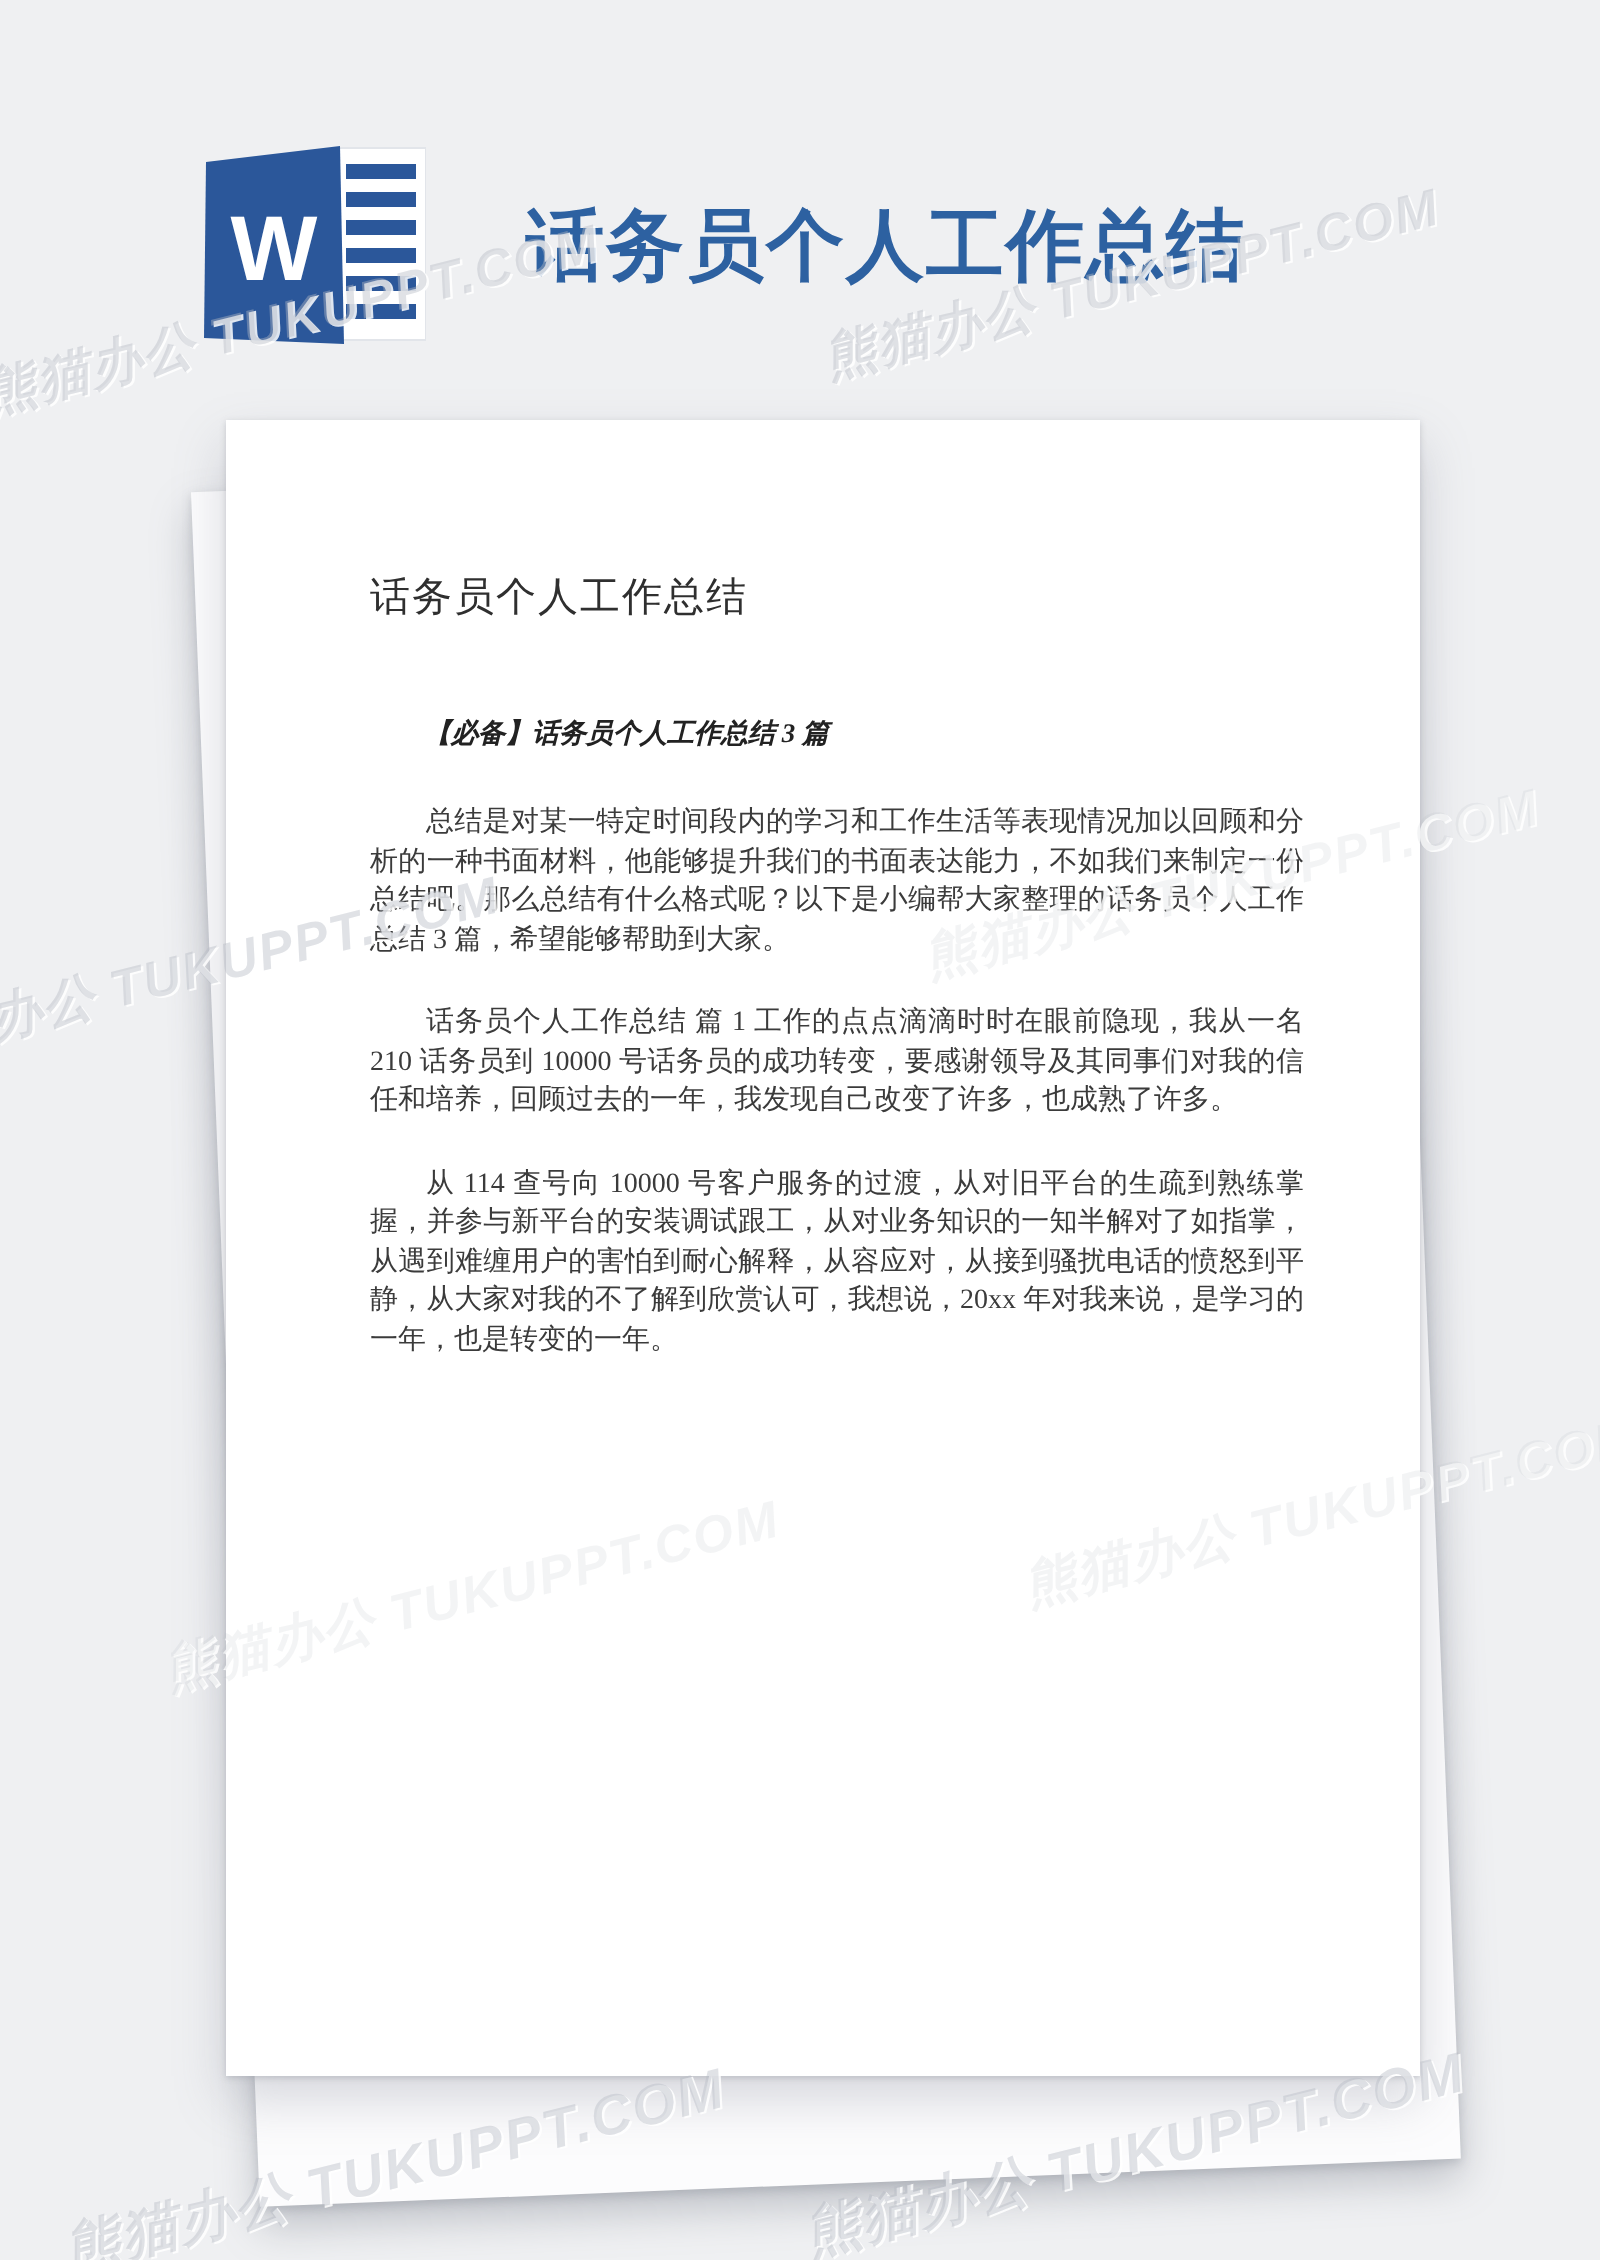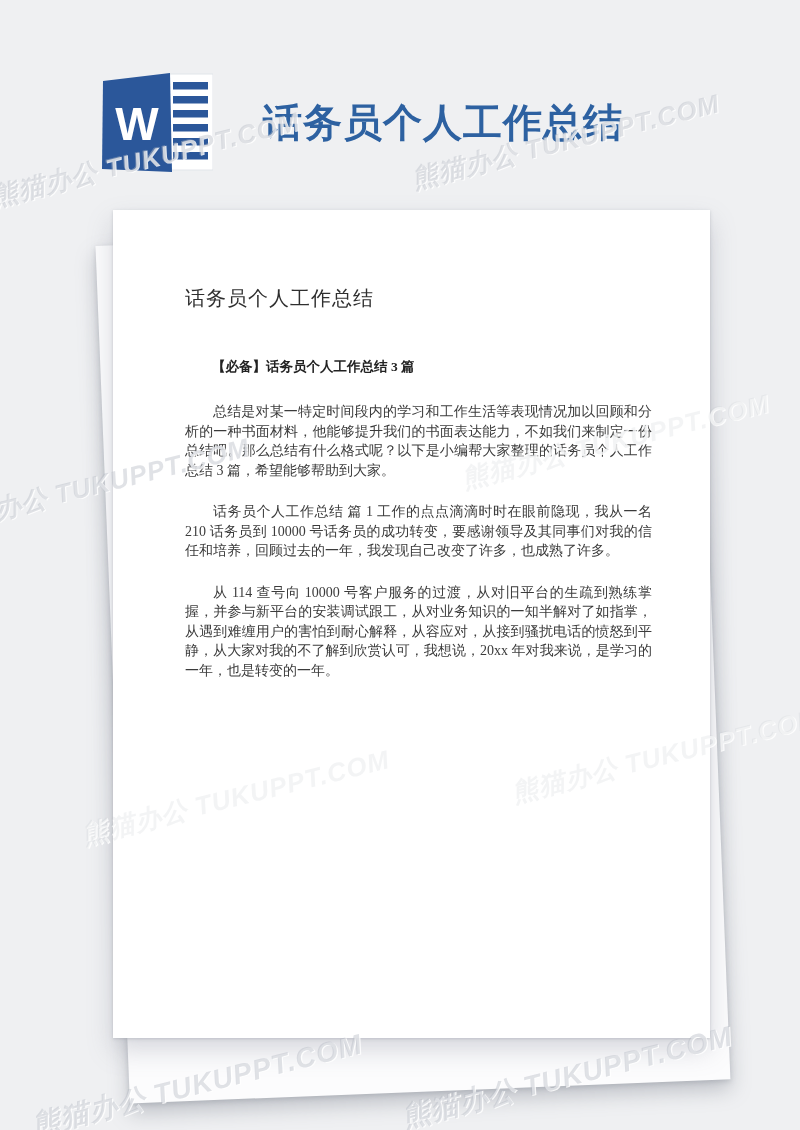--- a/index.html
+++ b/index.html
@@ -34,21 +34,21 @@
     padding:75px 58px 0 72px;box-sizing:border-box;
   }
   .doc-page .doc-title{
     font-family:"Liberation Serif","DejaVu Serif",serif;
     font-size:20px;font-weight:normal;color:#2f2f2f;
     margin:0 0 46px 0;letter-spacing:1px;
   }
   .doc-page .doc-subtitle{
     font-family:"Liberation Serif","DejaVu Serif",serif;
     font-size:13.5px;font-weight:bold;color:#222;
-    margin:0 0 26px 0;text-indent:2em;
+    margin:0 0 26px 0;text-indent:2em;font-style:italic;
   }
   .doc-page p.body-par{
     font-family:"Liberation Serif","DejaVu Serif",serif;
     font-size:14px;line-height:19.5px;color:#3b3b3b;
     margin:0 0 22px 0;text-indent:2em;text-align:justify;
   }
 
   
   .wm{
     position:absolute;white-space:nowrap;z-index:6;pointer-events:none;

